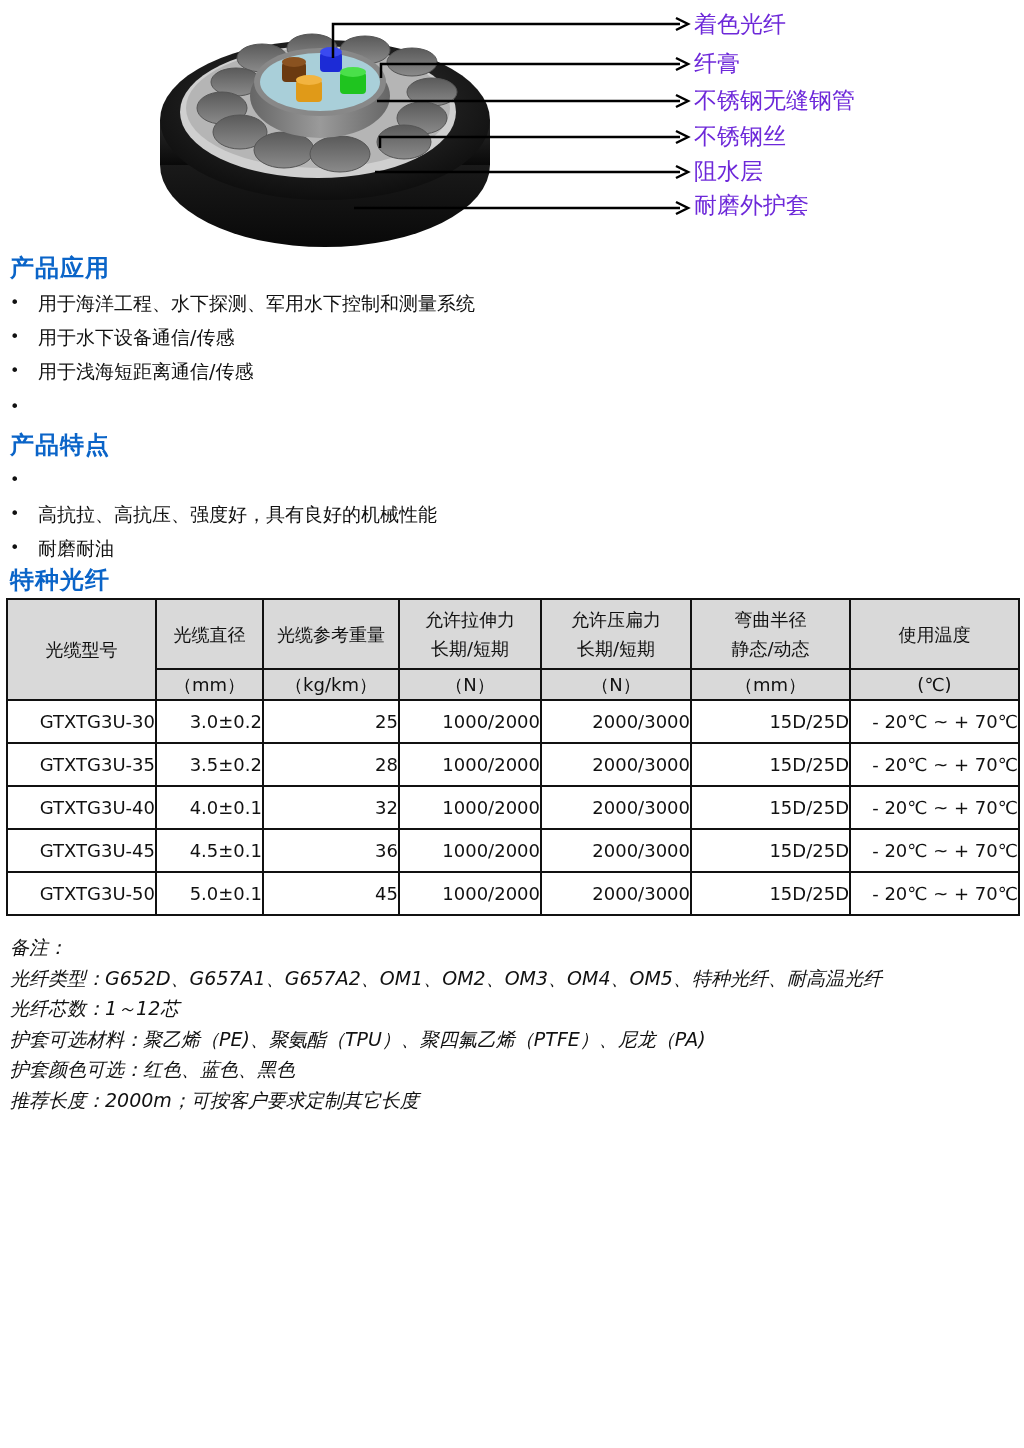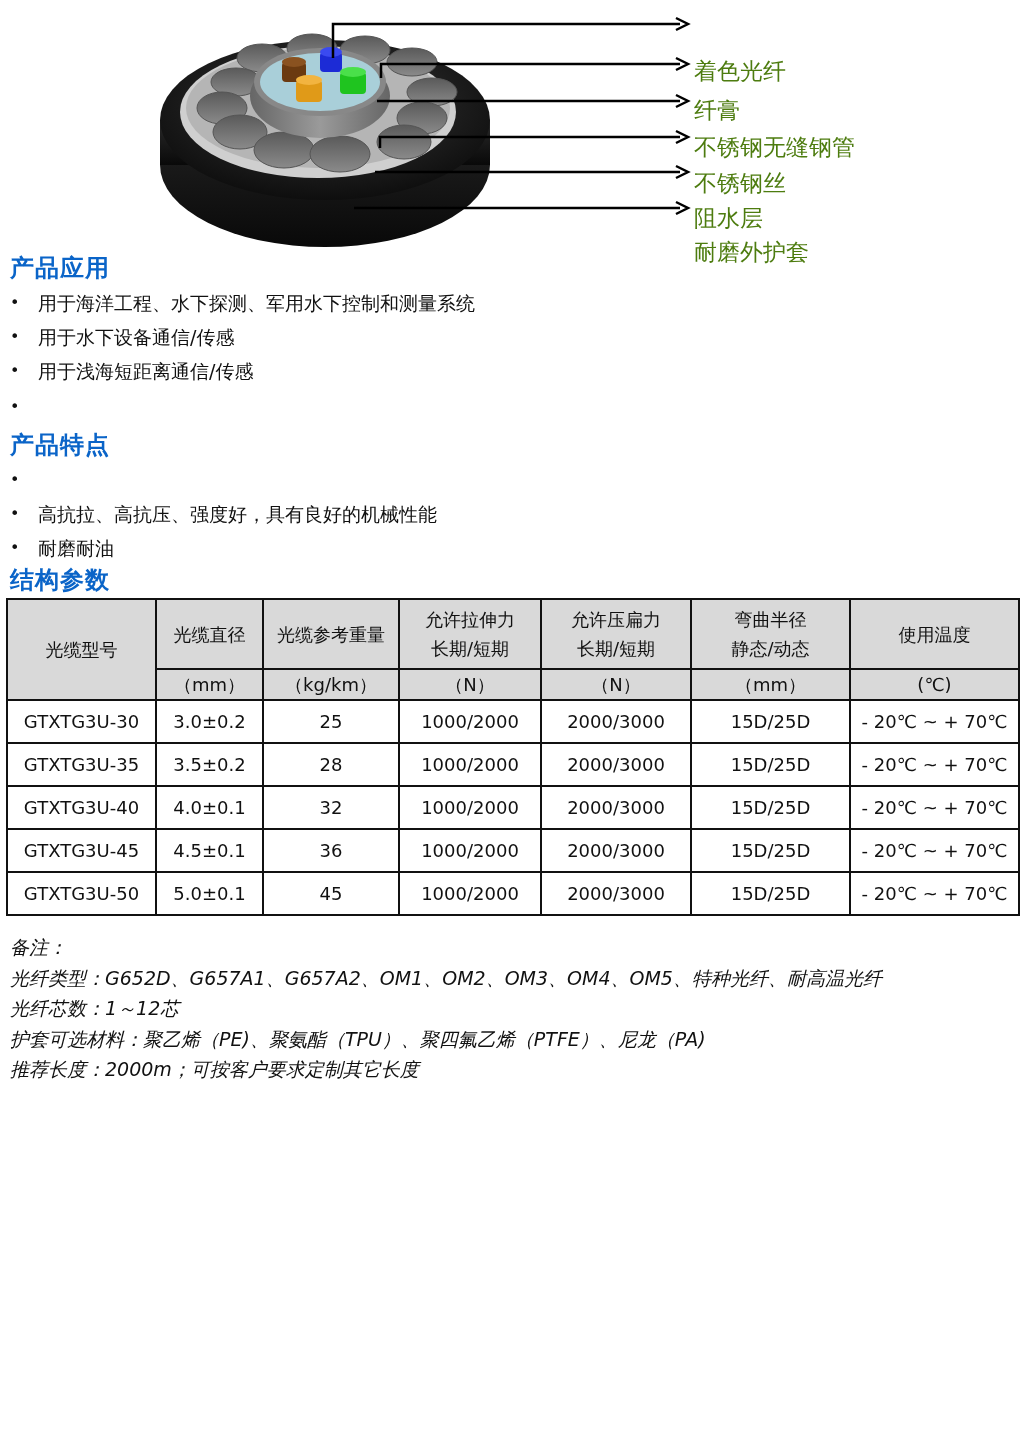--- a/index.html
+++ b/index.html
@@ -3,23 +3,22 @@
   <meta charset="utf-8">
   <style>
     html, body { margin: 0; padding: 0; background: #ffffff; }
     body {
       width: 1024px; height: 1448px; position: relative; overflow: hidden;
       font-family: "DejaVu Sans", "Liberation Sans", sans-serif; color: #111;
     }
     .figure { position: absolute; left: 0; top: 0; width: 1024px; height: 250px; }
     .figure svg { position: absolute; left: 0; top: 0; }
     .callout-label {
-      position: absolute; left: 694px; font-size: 23px; line-height: 26px; color: #4d7c0f;
+      position: absolute; left: 694px; font-size: 23px; line-height: 26px; color: #6d28d9;
       white-space: nowrap;
-      margin-top: 47px;
     }
     .section-title {
       position: absolute; left: 10px; font-size: 24px; font-weight: bold; color: #0a64c8;
       line-height: 28px; letter-spacing: 1px;
     }
     .bullet-list { position: absolute; left: 10px; margin: 0; padding: 0; list-style: none; }
     .bullet-item {
       font-size: 19px; line-height: 34px; height: 34px; display: flex; align-items: center; color: #111;
     }
     .bullet-dot { width: 28px; font-size: 16px; }
@@ -27,21 +26,21 @@
       position: absolute; left: 6px; top: 598px; width: 1012px;
       border-collapse: collapse; table-layout: fixed; font-size: 18px;
     }
     .spec-table th, .spec-table td {
       border: 2px solid #111; text-align: center; vertical-align: middle; padding: 0;
       font-weight: normal; color: #111;
     }
     .spec-table th { background: #d9d9d9; line-height: 29px; }
     .spec-table .h1 { height: 70px; }
     .spec-table .h2 { height: 30px; }
-    .spec-table td { height: 41px; background: #fff; }
+    .spec-table td { height: 41px; background: #fff; text-align: right; }
     .notes { position: absolute; left: 10px; top: 932px; }
     .note-line { font-size: 19px; line-height: 30.5px; height: 30.5px; white-space: nowrap; color: #111; font-style: italic; }
   </style>
 </head>
 <body>
 
 <div class="figure">
   <svg width="1024" height="250" viewBox="0 0 1024 250">
     <defs>
       <radialGradient id="jacketG" cx="50%" cy="40%" r="60%">
@@ -155,21 +154,21 @@
   <li class="bullet-item">
       <span class="bullet-dot">•</span>
       <span>高抗拉、高抗压、强度好，具有良好的机械性能</span>
     </li>
   <li class="bullet-item">
       <span class="bullet-dot">•</span>
       <span>耐磨耐油</span>
     </li>
 </ul>
 
-<div class="section-title" style="top:566px;">结构参数</div>
+<div class="section-title" style="top:566px;">特种光纤</div>
 
 <table class="spec-table">
   <colgroup>
     <col style="width:149px">
       <col style="width:107px">
       <col style="width:136px">
     <col style="width:142px">
       <col style="width:150px">
       <col style="width:159px">
       <col style="width:169px">
@@ -249,14 +248,15 @@
       <td>- 20℃ ~ + 70℃</td>
     </tr>
   </tbody>
 </table>
 
 <div class="notes">
   <div class="note-line">备注：</div>
   <div class="note-line">光纤类型：G652D、G657A1、G657A2、OM1、OM2、OM3、OM4、OM5、特种光纤、耐高温光纤</div>
   <div class="note-line">光纤芯数：1～12芯</div>
   <div class="note-line">护套可选材料：聚乙烯（PE)、聚氨酯（TPU）、聚四氟乙烯（PTFE）、尼龙（PA)</div>
+  <div class="note-line">护套颜色可选：红色、蓝色、黑色</div>
   <div class="note-line">推荐长度：2000m；可按客户要求定制其它长度</div>
 </div>
 
 </body></html>

